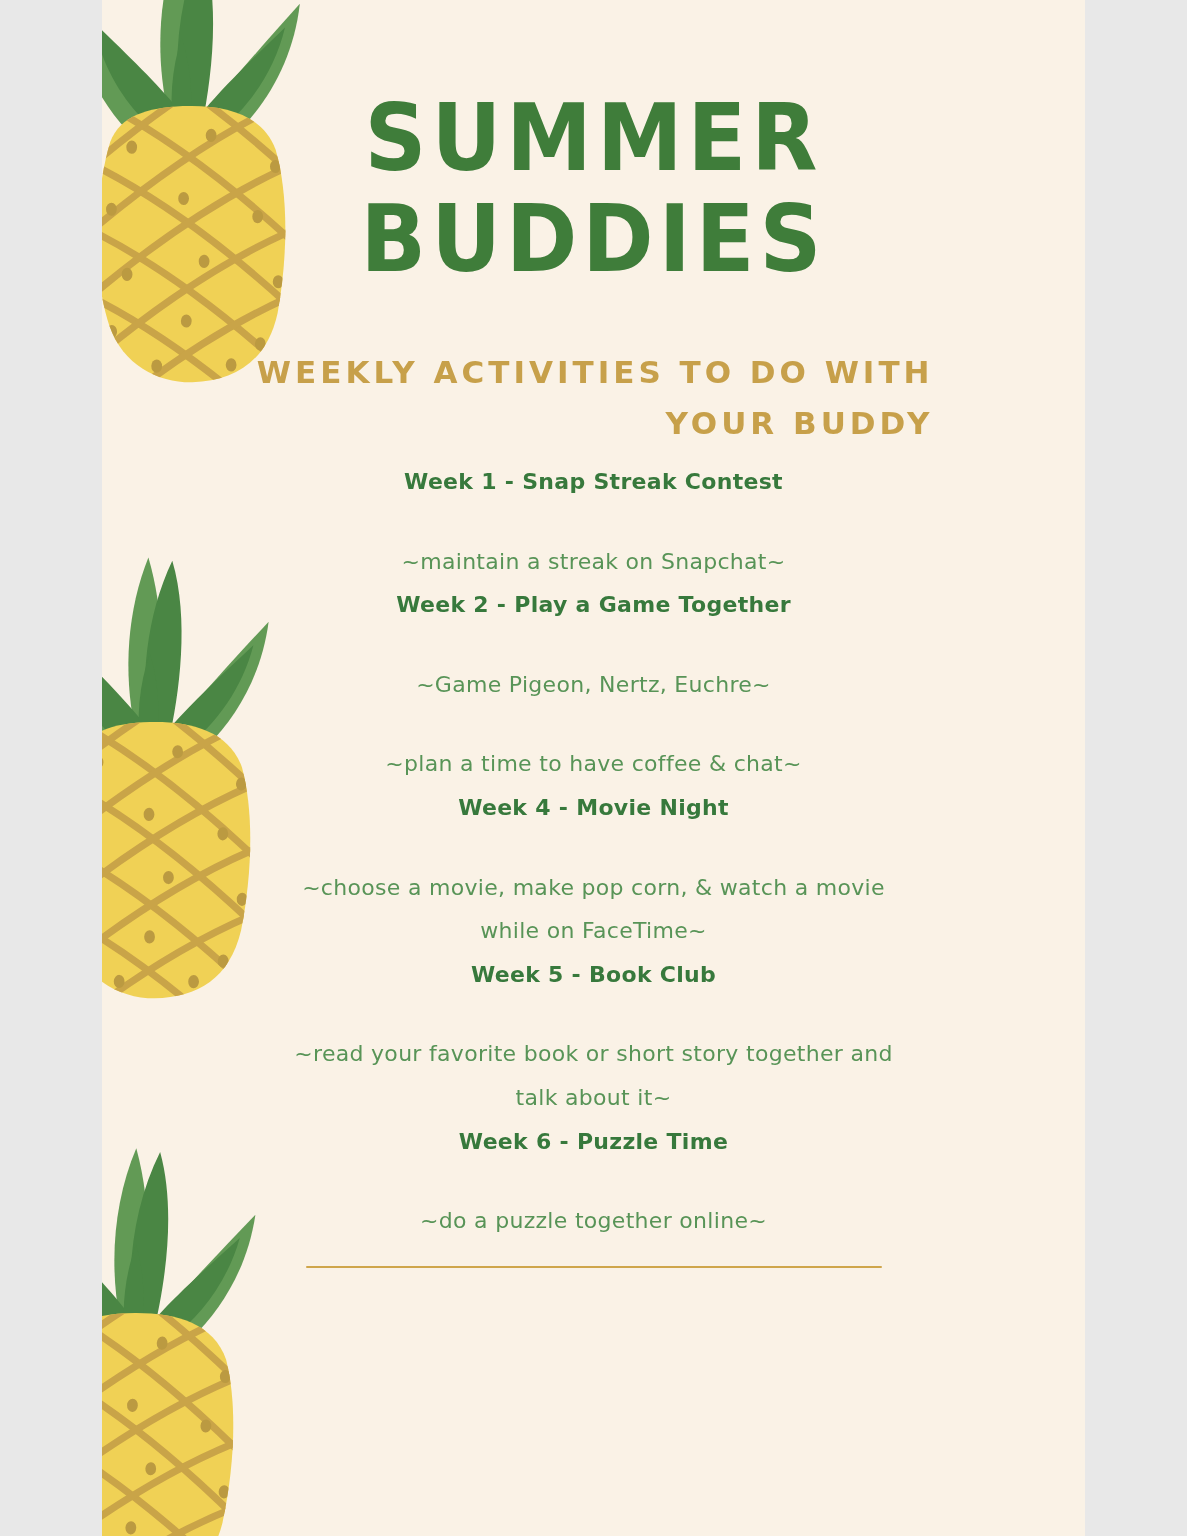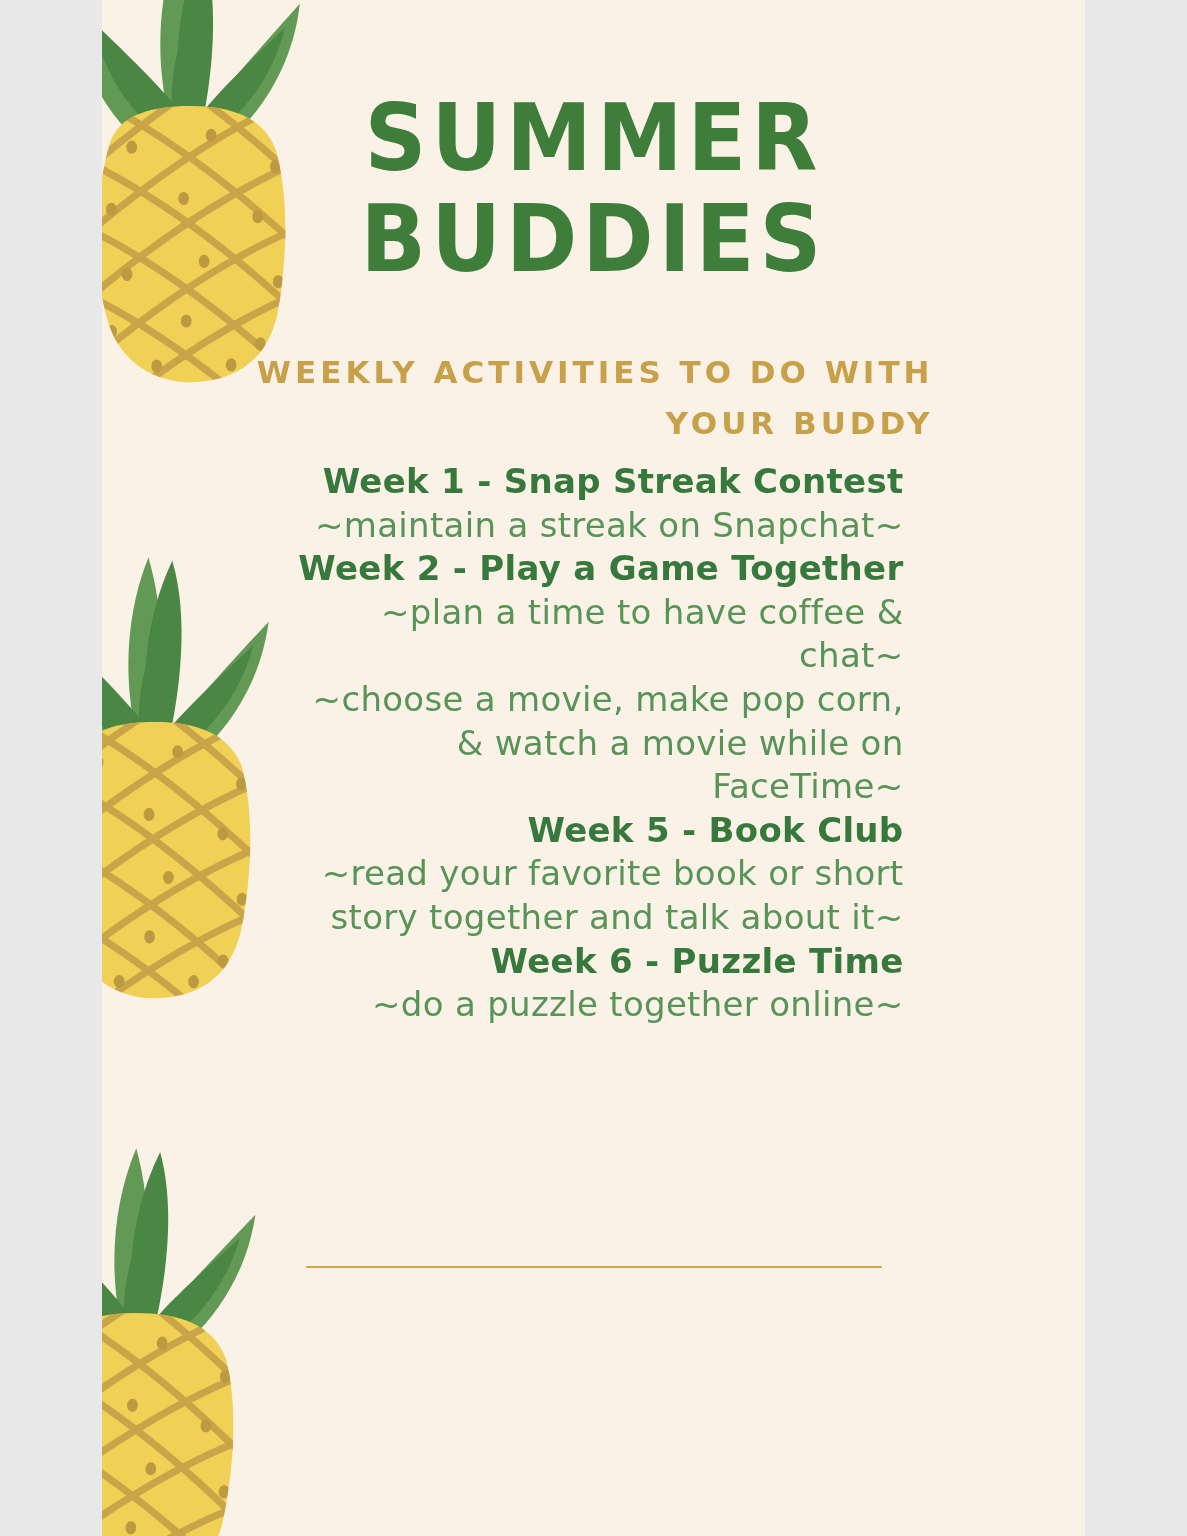--- a/index.html
+++ b/index.html
@@ -44,27 +44,27 @@
     text-align:right;
     color:var(--gold);
     font-weight:bold;
     font-size:31px;
     line-height:51px;
     letter-spacing:4px;
   }
   .weeks{
     position:absolute;left:50%;transform:translateX(-50%);
     top:460px;width:620px;
-    text-align:right;
-    font-size:34px;
+    text-align:center;
+    font-size:22px;
     line-height:43.6px;
     letter-spacing:0.3px;
   }
   .week-heading{color:var(--heading-green);font-weight:bold;}
-  .week-detail{color:var(--detail-green);}
+  .week-detail{color:var(--detail-green);margin-top:36px;}
   .divider{
     position:absolute;left:50%;transform:translateX(-50%);
     top:1266px;width:576px;height:2px;
     background:var(--divider-gold);
     border-radius:1px;
   }
 </style>
 </head>
 <body>
 
@@ -147,27 +147,29 @@
   <h2 class="subtitle">WEEKLY ACTIVITIES TO DO WITH YOUR BUDDY</h2>
 
   <div class="weeks">
   <div class="week">
     <div class="week-heading">Week 1 - Snap Streak Contest</div>
     <div class="week-detail">~maintain a streak on Snapchat~</div>
   </div>
 
   <div class="week">
     <div class="week-heading">Week 2 - Play a Game Together</div>
+    <div class="week-detail">~Game Pigeon, Nertz, Euchre~</div>
   </div>
 
   <div class="week">
     <div class="week-detail">~plan a time to have coffee &amp; chat~</div>
   </div>
 
   <div class="week">
+    <div class="week-heading">Week 4 - Movie Night</div>
     <div class="week-detail">~choose a movie, make pop corn, &amp; watch a movie while on FaceTime~</div>
   </div>
 
   <div class="week">
     <div class="week-heading">Week 5 - Book Club</div>
     <div class="week-detail">~read your favorite book or short story together and talk about it~</div>
   </div>
 
   <div class="week">
     <div class="week-heading">Week 6 - Puzzle Time</div>

